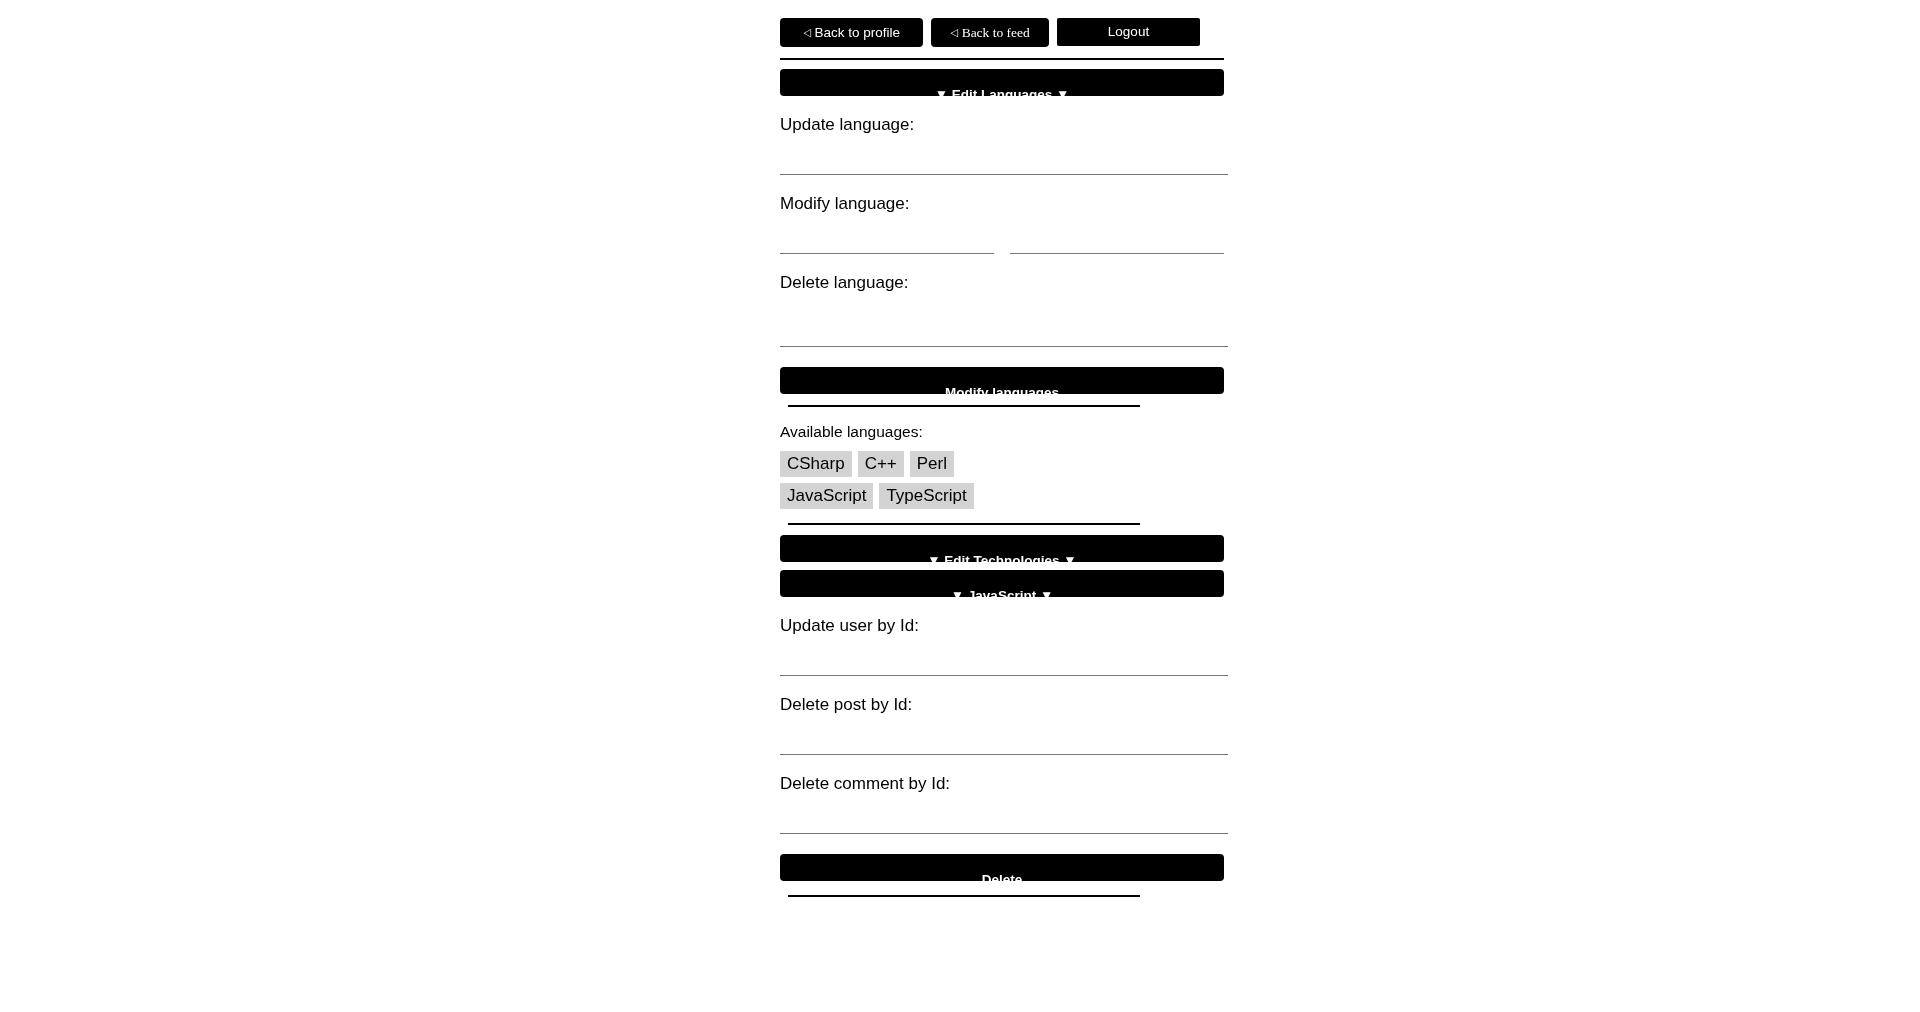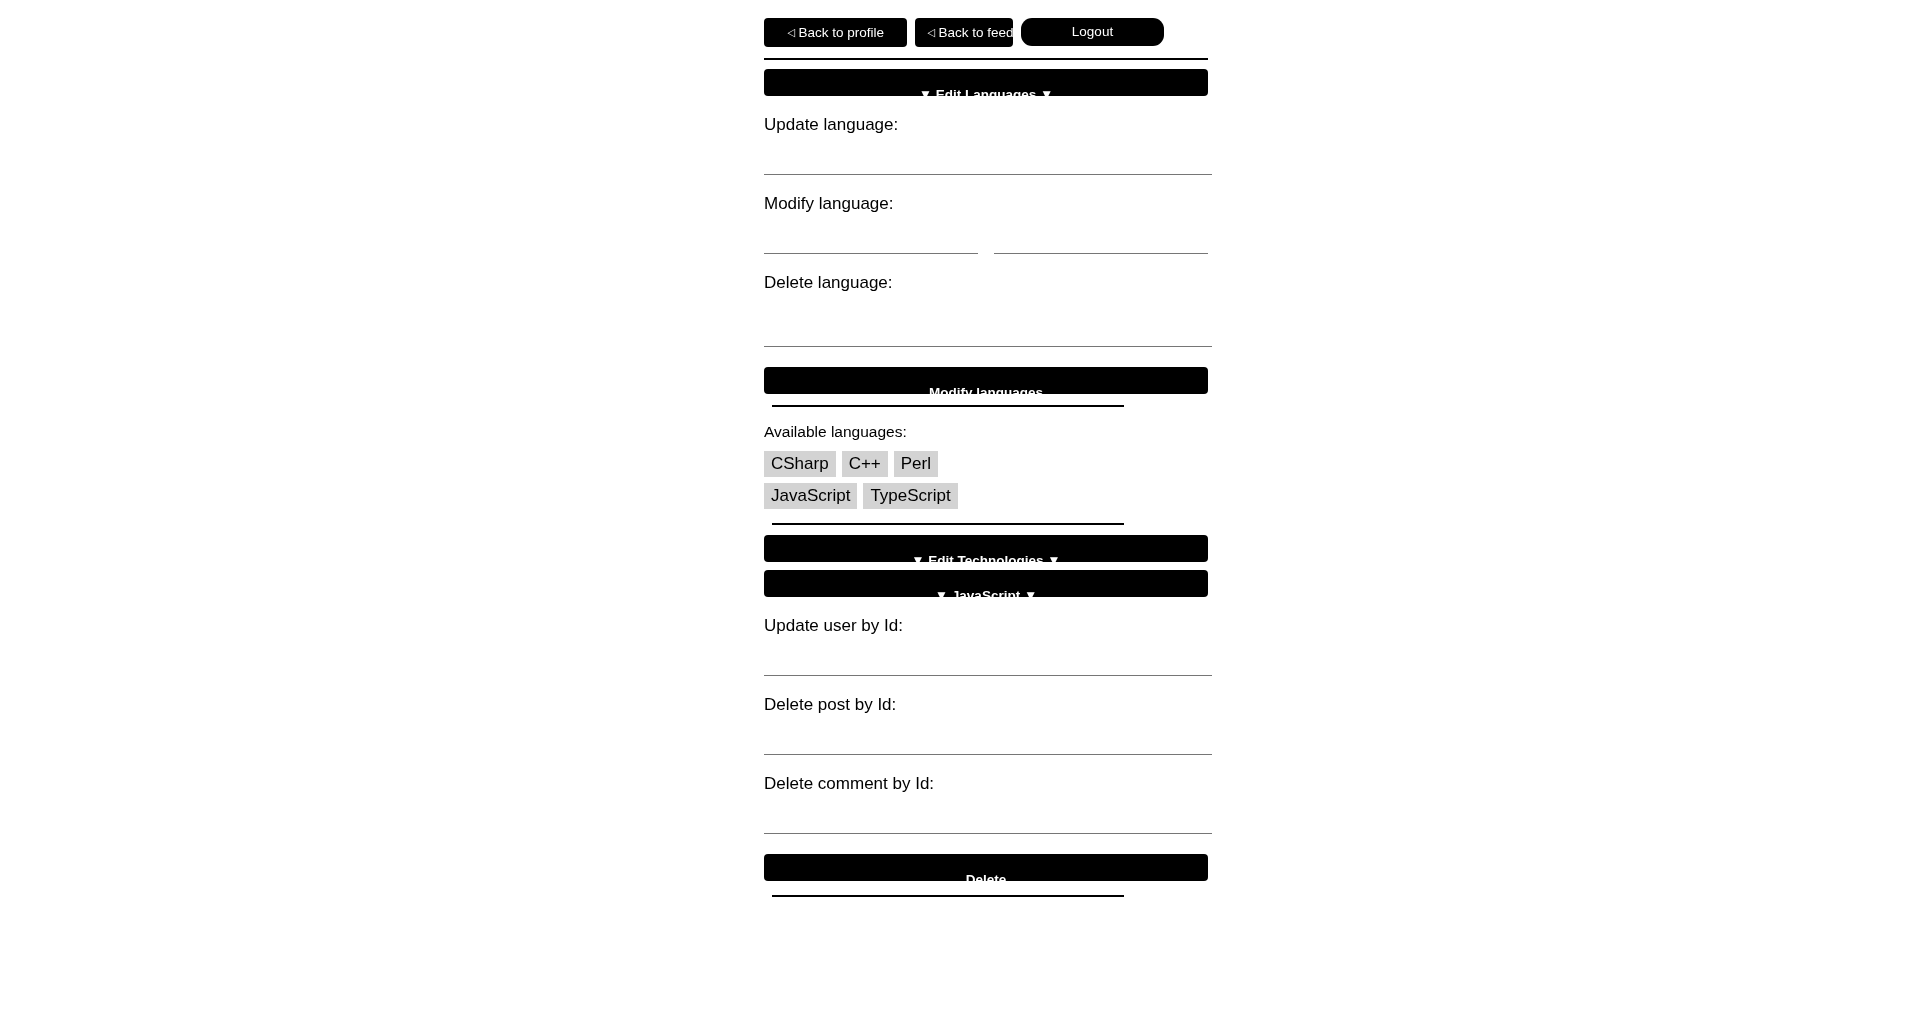--- a/index.html
+++ b/index.html
@@ -14,21 +14,21 @@
 
   .page {
     width: 1920px;
     height: 1012px;
     position: relative;
   }
 
   
   .column {
     position: absolute;
-    left: 764px;
+    left: 780px;
     top: 0;
     width: 444px;
   }
 
   
   .navrow {
     display: flex;
     gap: 8px;
     padding-top: 18px;
     align-items: stretch;
@@ -39,22 +39,22 @@
     border: none;
     border-radius: 4px;
     font-family: "Liberation Sans", sans-serif;
     font-size: 13.5px;
     padding: 6px 12px;
     cursor: pointer;
     white-space: nowrap;
     line-height: 16px;
   }
   .navbtn.back-profile { width: 143px; }
-  .navbtn.back-feed { width: 98px; }
-  .navbtn.logout { width: 143px; height: 28px; border-radius: 11px; }
+  .navbtn.back-feed { width: 118px; font-family: Liberation Serif, serif; }
+  .navbtn.logout { width: 143px; height: 28px; border-radius: 2px; }
   .tri-left {
     display: inline-block;
     font-size: 11px;
     transform: scaleX(0.9);
     margin-right: 3px;
     vertical-align: 1px;
   }
 
   
   .hr-thick {

